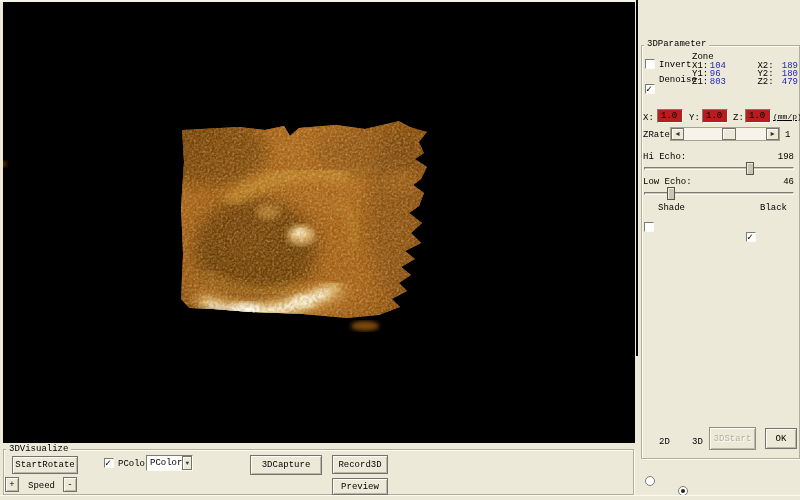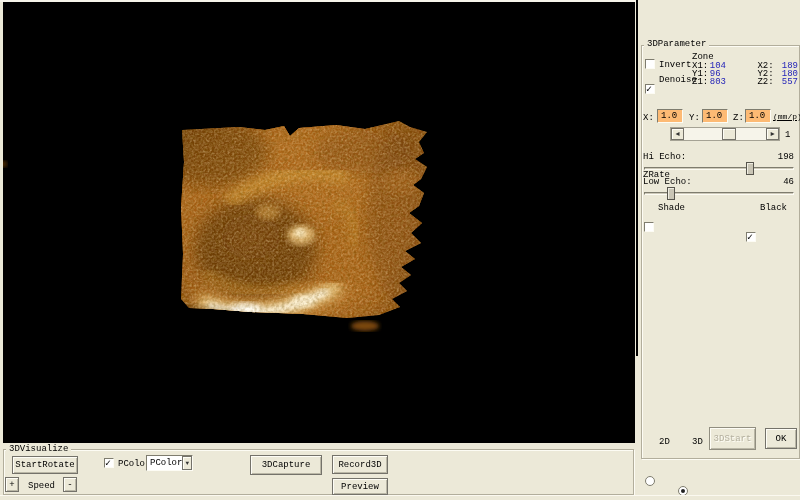--- a/index.html
+++ b/index.html
@@ -18,21 +18,21 @@
   #bottom-panel{left:0;top:443px;width:636px;height:57px;background:#ece9d8;}
 
   .group{border:1px solid #b2ae9c;box-shadow:1px 1px 0 #fdfcf4,inset 1px 1px 0 #fdfcf4;}
   .group-label{background:#ece9d8;padding:0 3px;line-height:10px;white-space:nowrap;}
 
   .btn{display:flex;align-items:center;justify-content:center;background:#ece9d8;
     border:1px solid #74726a;box-shadow:inset 1px 1px 0 #fefdf6,inset -1px -1px 0 #bab7a6;
     cursor:pointer;white-space:nowrap;box-sizing:border-box;}
   .btn.disabled{color:#b4b09f;border-color:#918e80;text-shadow:1px 1px 0 #fefdf6;}
 
-  .sunken{background:#fdba74;border:1px solid;border-color:#7e7c6e #fdfcf4 #fdfcf4 #7e7c6e;box-sizing:border-box;}
+  .sunken{background:#b91c1c;border:1px solid;border-color:#7e7c6e #fdfcf4 #fdfcf4 #7e7c6e;box-sizing:border-box;}
   .input{padding:1px 0 0 3px;line-height:10px;}
 
   .checkbox{width:10px;height:10px;background:#fff;border:1px solid;
     border-color:#7e7c6e #fdfcf4 #fdfcf4 #7e7c6e;box-sizing:border-box;position:relative;}
   .checkbox.checked::after{content:"✓";position:absolute;left:0;top:-2px;font-size:10px;color:#111;font-weight:bold;}
   .radio{width:10px;height:10px;border-radius:50%;background:#fff;border:1px solid #7e7c6e;
     box-sizing:border-box;position:relative;}
   .radio.selected::after{content:"";position:absolute;left:2px;top:2px;width:4px;height:4px;border-radius:50%;background:#222;}
 
   .track{height:3px;border:1px solid;border-color:#7e7c6e #fdfcf4 #fdfcf4 #7e7c6e;background:#cdc9b9;box-sizing:border-box;}
@@ -148,33 +148,33 @@
       <div class="zone-row">
         <span class="zc1">Y1:</span>
         <span class="zc2 val">96</span>
         <span class="zc3">Y2:</span>
         <span class="zc4 val">180</span>
       </div>
       <div class="zone-row">
         <span class="zc1">Z1:</span>
         <span class="zc2 val">803</span>
         <span class="zc3">Z2:</span>
-        <span class="zc4 val">557</span>
+        <span class="zc4 val">479</span>
       </div>
     </div>
 
     <div class="abs lbl" style="left:5px;top:113px;">X:</div>
     <div class="abs sunken input" style="left:19px;top:109px;width:26px;height:14px;">1.0</div>
     <div class="abs lbl" style="left:51px;top:113px;">Y:</div>
     <div class="abs sunken input" style="left:64px;top:109px;width:26px;height:14px;">1.0</div>
     <div class="abs lbl" style="left:95px;top:113px;">Z:</div>
     <div class="abs sunken input" style="left:107px;top:109px;width:26px;height:14px;">1.0</div>
     <div class="abs lbl unit" style="left:135px;top:112px;">(mm/p)</div>
 
-    <div class="abs lbl" style="left:5px;top:130px;margin-top:40px;">ZRate</div>
+    <div class="abs lbl" style="left:5px;top:130px;">ZRate</div>
     <div class="abs scrollbar" style="left:32px;top:127px;width:110px;">
       <div class="sb-btn">◄</div>
       <div class="sb-track">
         <div class="sb-thumb" style="left:38px;"></div>
       </div>
       <div class="sb-btn">►</div>
     </div>
     <div class="abs lbl" style="left:147px;top:130px;">1</div>
 
     <div class="abs lbl" style="left:5px;top:152px;">Hi Echo:</div>

